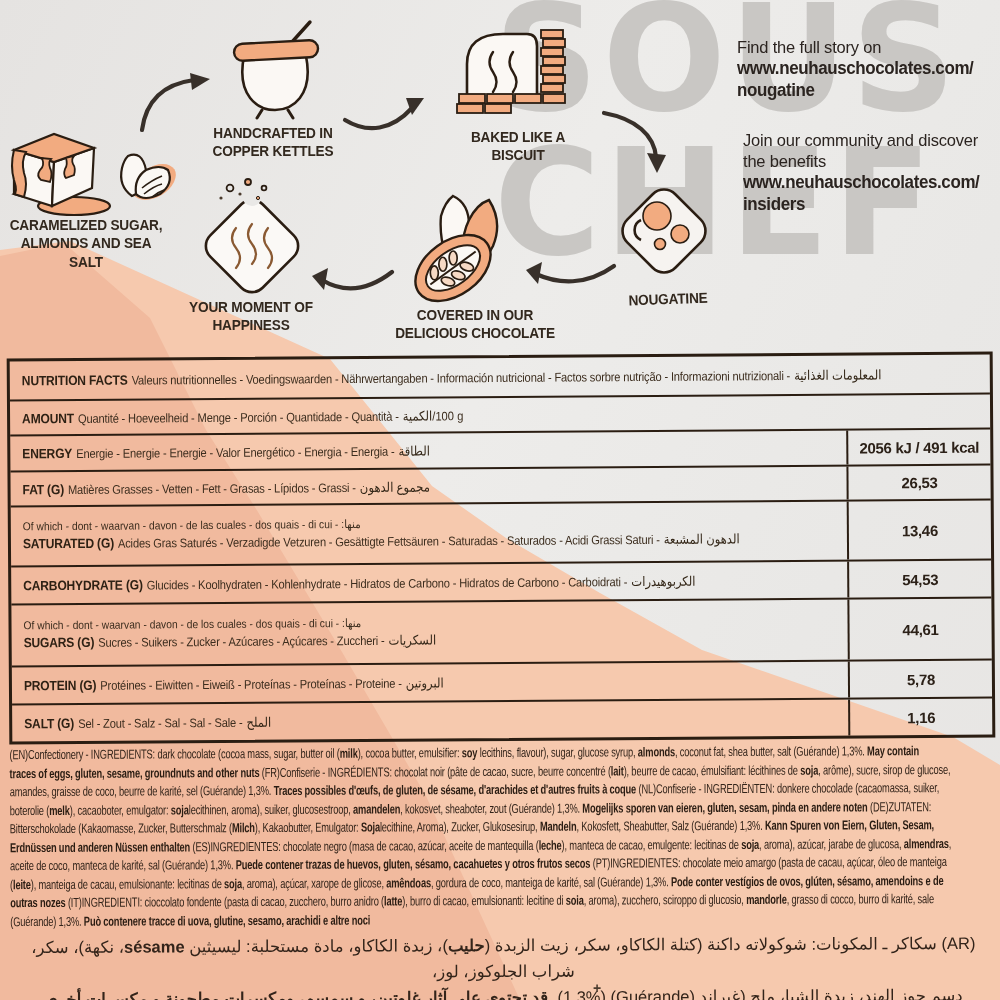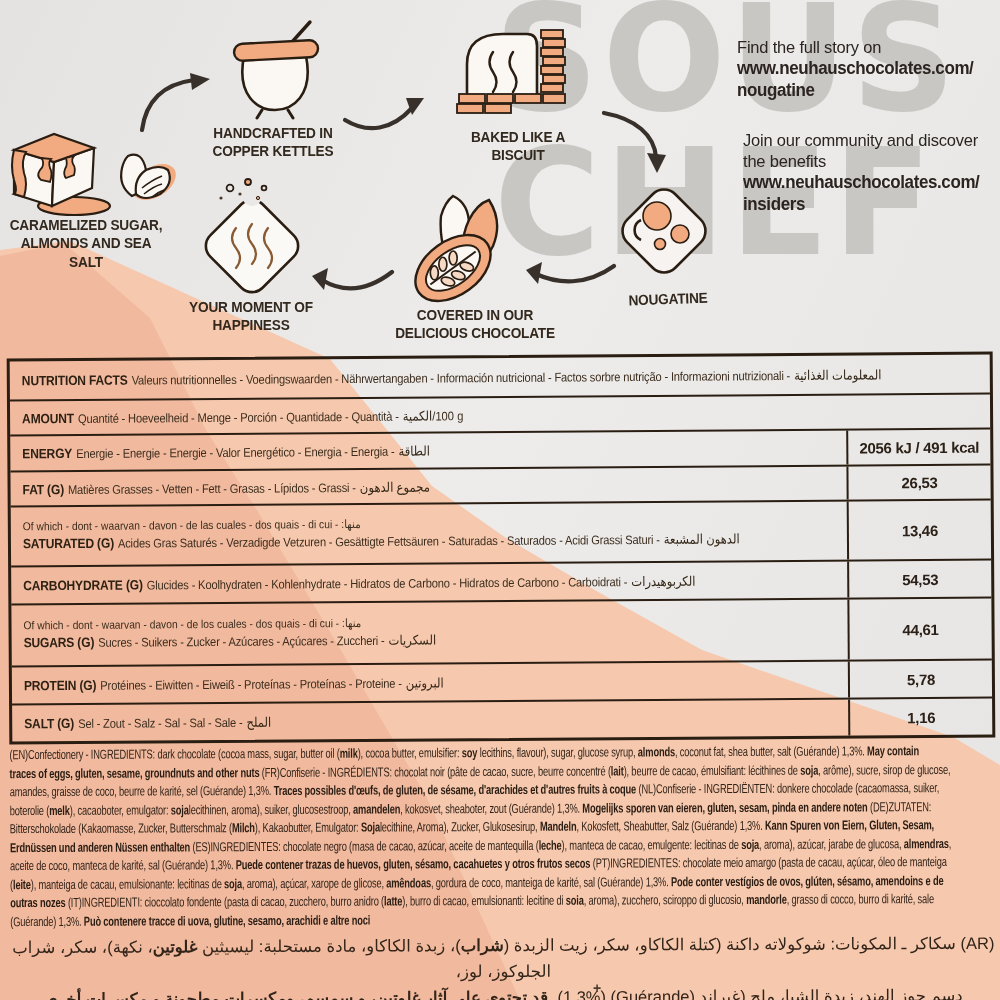--- a/index.html
+++ b/index.html
@@ -307,19 +307,19 @@
         <div class="iline"><span>amandes, graisse de coco, beurre de karité, sel (Guérande) 1,3%. </span><b>Traces possibles d'œufs, de gluten, de sésame, d'arachides et d'autres fruits à coque</b><span> (NL)Confiserie - INGREDIËNTEN: donkere chocolade (cacaomassa, suiker,</span></div>
         <div class="iline"><span>boterolie (</span><b>melk</b><span>), cacaoboter, emulgator: </span><b>soja</b><span>lecithinen, aroma), suiker, glucosestroop, </span><b>amandelen</b><span>, kokosvet, sheaboter, zout (Guérande) 1,3%. </span><b>Mogelijks sporen van eieren, gluten, sesam, pinda en andere noten</b><span> (DE)ZUTATEN:</span></div>
         <div class="iline"><span>Bitterschokolade (Kakaomasse, Zucker, Butterschmalz (</span><b>Milch</b><span>), Kakaobutter, Emulgator: </span><b>Soja</b><span>lecithine, Aroma), Zucker, Glukosesirup, </span><b>Mandeln</b><span>, Kokosfett, Sheabutter, Salz (Guérande) 1,3%. </span><b>Kann Spuren von Eiern, Gluten, Sesam,</b><span></span></div>
         <div class="iline"><span></span><b>Erdnüssen und anderen Nüssen enthalten</b><span> (ES)INGREDIENTES: chocolate negro (masa de cacao, azúcar, aceite de mantequilla (</span><b>leche</b><span>), manteca de cacao, emulgente: lecitinas de </span><b>soja</b><span>, aroma), azúcar, jarabe de glucosa, </span><b>almendras</b><span>,</span></div>
         <div class="iline"><span>aceite de coco, manteca de karité, sal (Guérande) 1,3%. </span><b>Puede contener trazas de huevos, gluten, sésamo, cacahuetes y otros frutos secos</b><span> (PT)INGREDIENTES: chocolate meio amargo (pasta de cacau, açúcar, óleo de manteiga</span></div>
         <div class="iline"><span>(</span><b>leite</b><span>), manteiga de cacau, emulsionante: lecitinas de </span><b>soja</b><span>, aroma), açúcar, xarope de glicose, </span><b>amêndoas</b><span>, gordura de coco, manteiga de karité, sal (Guérande) 1,3%. </span><b>Pode conter vestígios de ovos, glúten, sésamo, amendoins e de</b><span></span></div>
         <div class="iline"><span></span><b>outras nozes</b><span> (IT)INGREDIENTI: cioccolato fondente (pasta di cacao, zucchero, burro anidro (</span><b>latte</b><span>), burro di cacao, emulsionanti: lecitine di </span><b>soia</b><span>, aroma), zucchero, sciroppo di glucosio, </span><b>mandorle</b><span>, grasso di cocco, burro di karité, sale</span></div>
         <div class="iline"><span>(Guérande) 1,3%. </span><b>Può contenere tracce di uova, glutine, sesamo, arachidi e altre noci</b><span></span></div>
       </div>
     <div class="ar-lines" id="ar-lines">
-        <div class="aline" dir="rtl"><span>(AR) سكاكر ـ المكونات: شوكولاته داكنة (كتلة الكاكاو، سكر، زيت الزبدة (</span><b>شراب</b><span>)، زبدة الكاكاو، مادة مستحلبة: ليسيثين </span><b>غلوتين</b><span>، نكهة)، سكر، شراب الجلوكوز، لوز،</span></div>
+        <div class="aline" dir="rtl"><span>(AR) سكاكر ـ المكونات: شوكولاته داكنة (كتلة الكاكاو، سكر، زيت الزبدة (</span><b>حليب</b><span>)، زبدة الكاكاو، مادة مستحلبة: ليسيثين </span><b>sésame</b><span>، نكهة)، سكر، شراب الجلوكوز، لوز،</span></div>
         <div class="aline" dir="rtl"><span>دسم جوز الهند، زبدة الشيا، ملح (غيراند (Guérande) (1.3%). </span><b>قد تحتوي على آثار غلوتين، و سمسم، ومكسرات مطحونة و مكسرات أخرى</b><span></span></div>
       </div>
   </div>
 
   <div class="plus">+</div>
 </div>
 
 </body></html>

